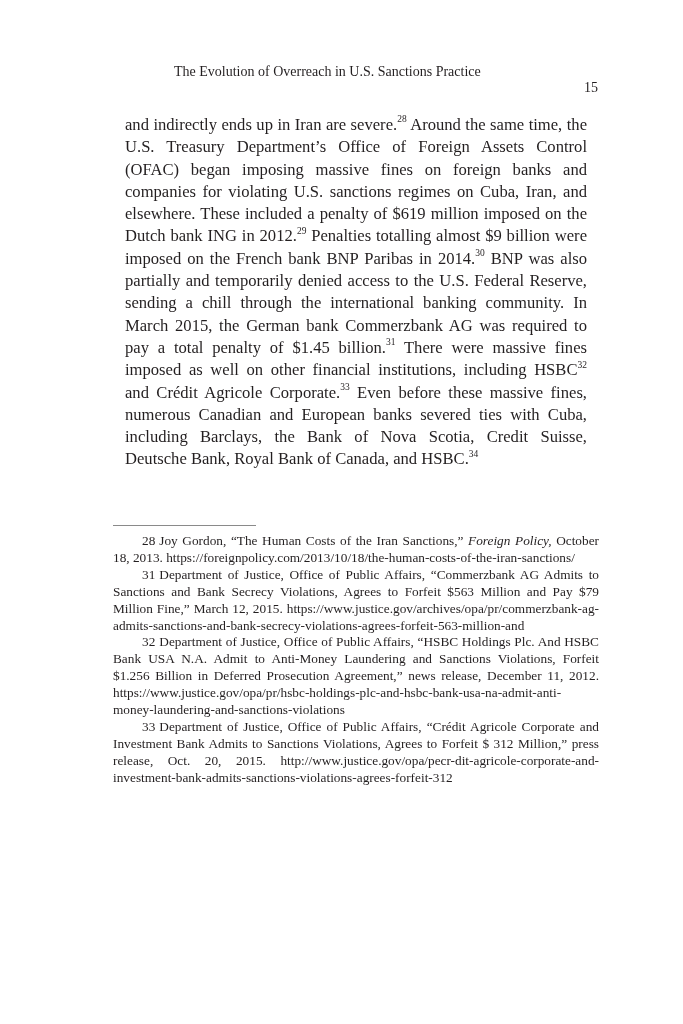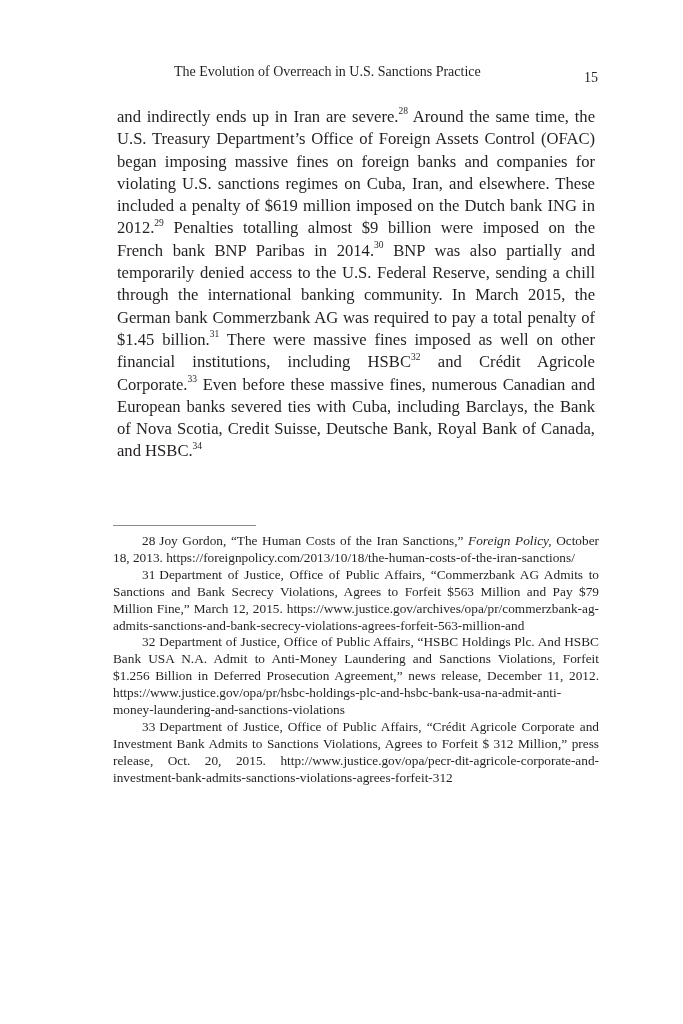--- a/index.html
+++ b/index.html
@@ -32,33 +32,33 @@
   }
   .running-title {
     position: absolute;
     left: 61px;
     top: 0;
     white-space: nowrap;
   }
   .page-number {
     position: absolute;
     right: 1px;
-    top: 6px;
+    top: 16px;
   }
   .body-text {
     position: absolute;
     top: 102px;
     left: 0;
     width: 486px;
     font-size: 16.6px;
     line-height: 22.3px;
     text-align: justify;
   }
   .body-text p {
-    margin: 4px;
+    margin: 12px;
   }
   .body-text p.indent {
     text-indent: 36px;
   }
   sup {
     font-size: 9.5px;
     line-height: 0;
     position: relative;
     top: -1px;
     vertical-align: super;

